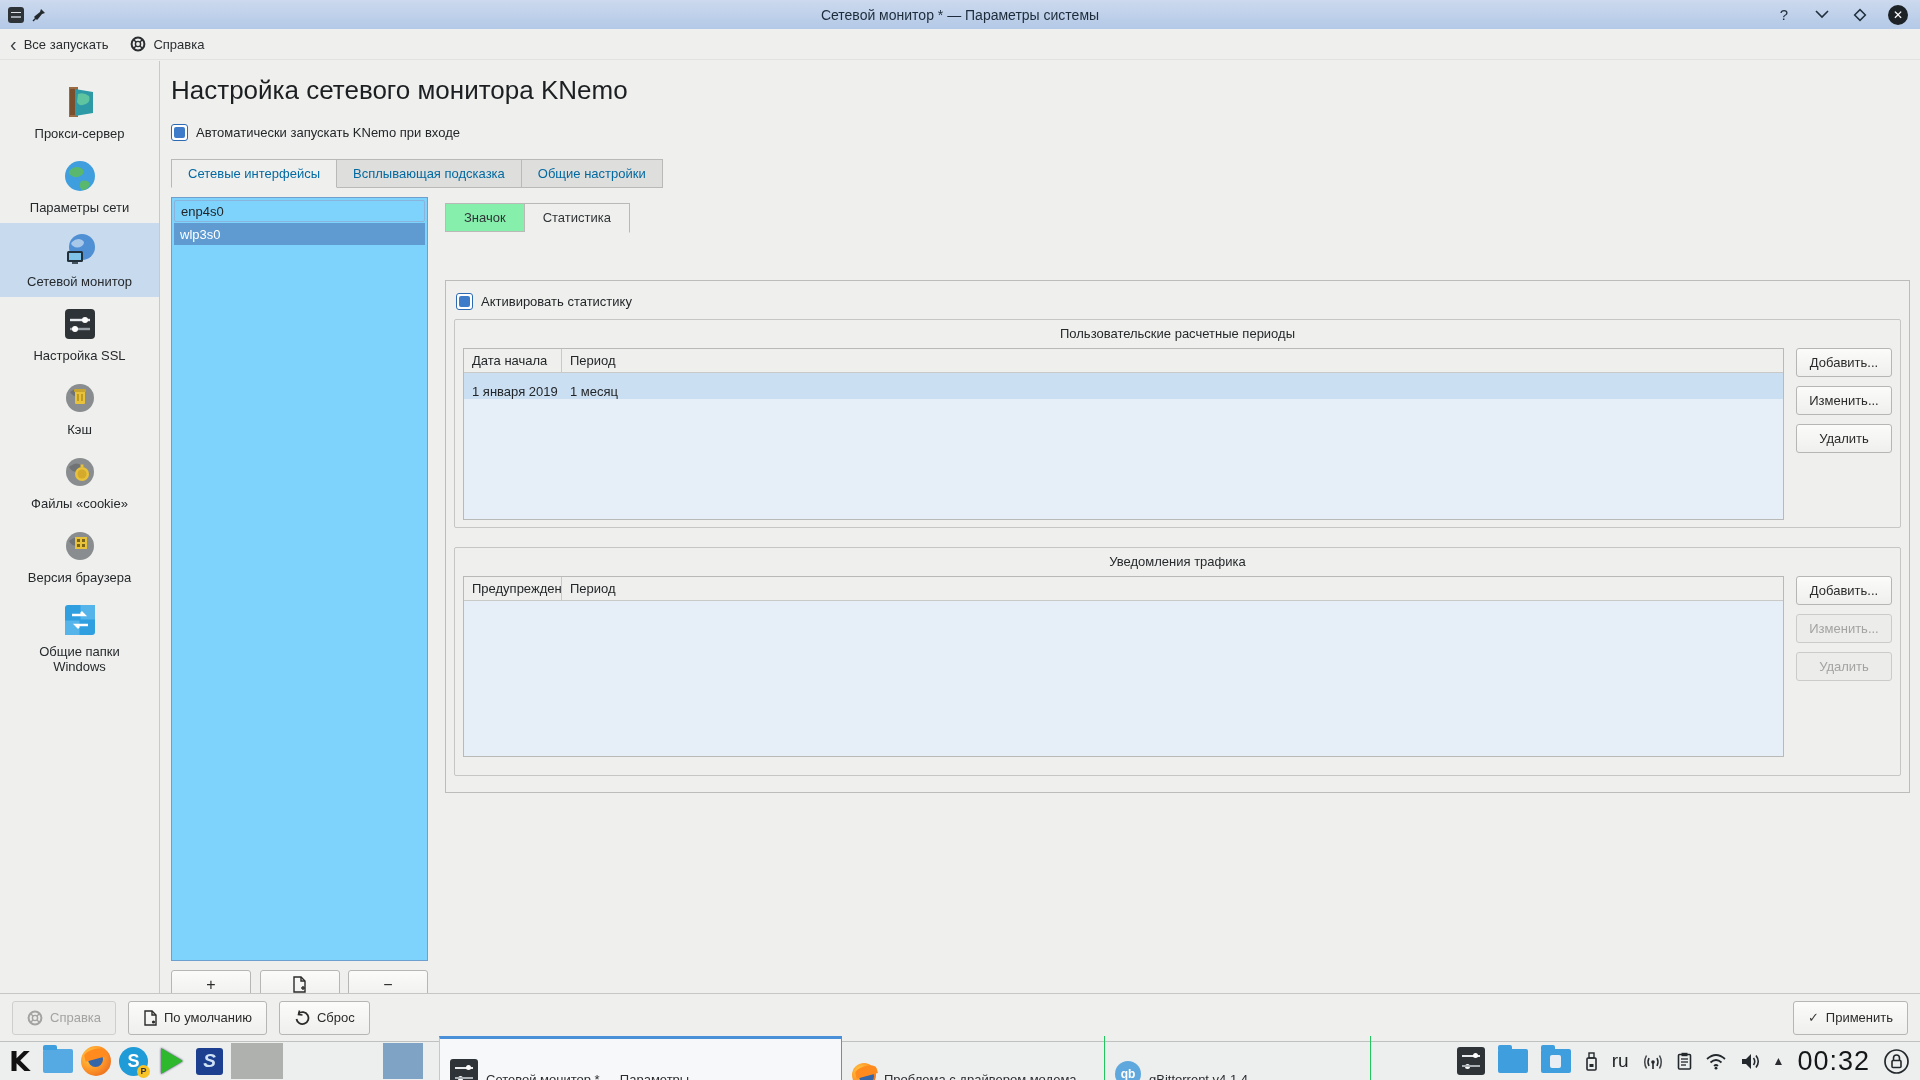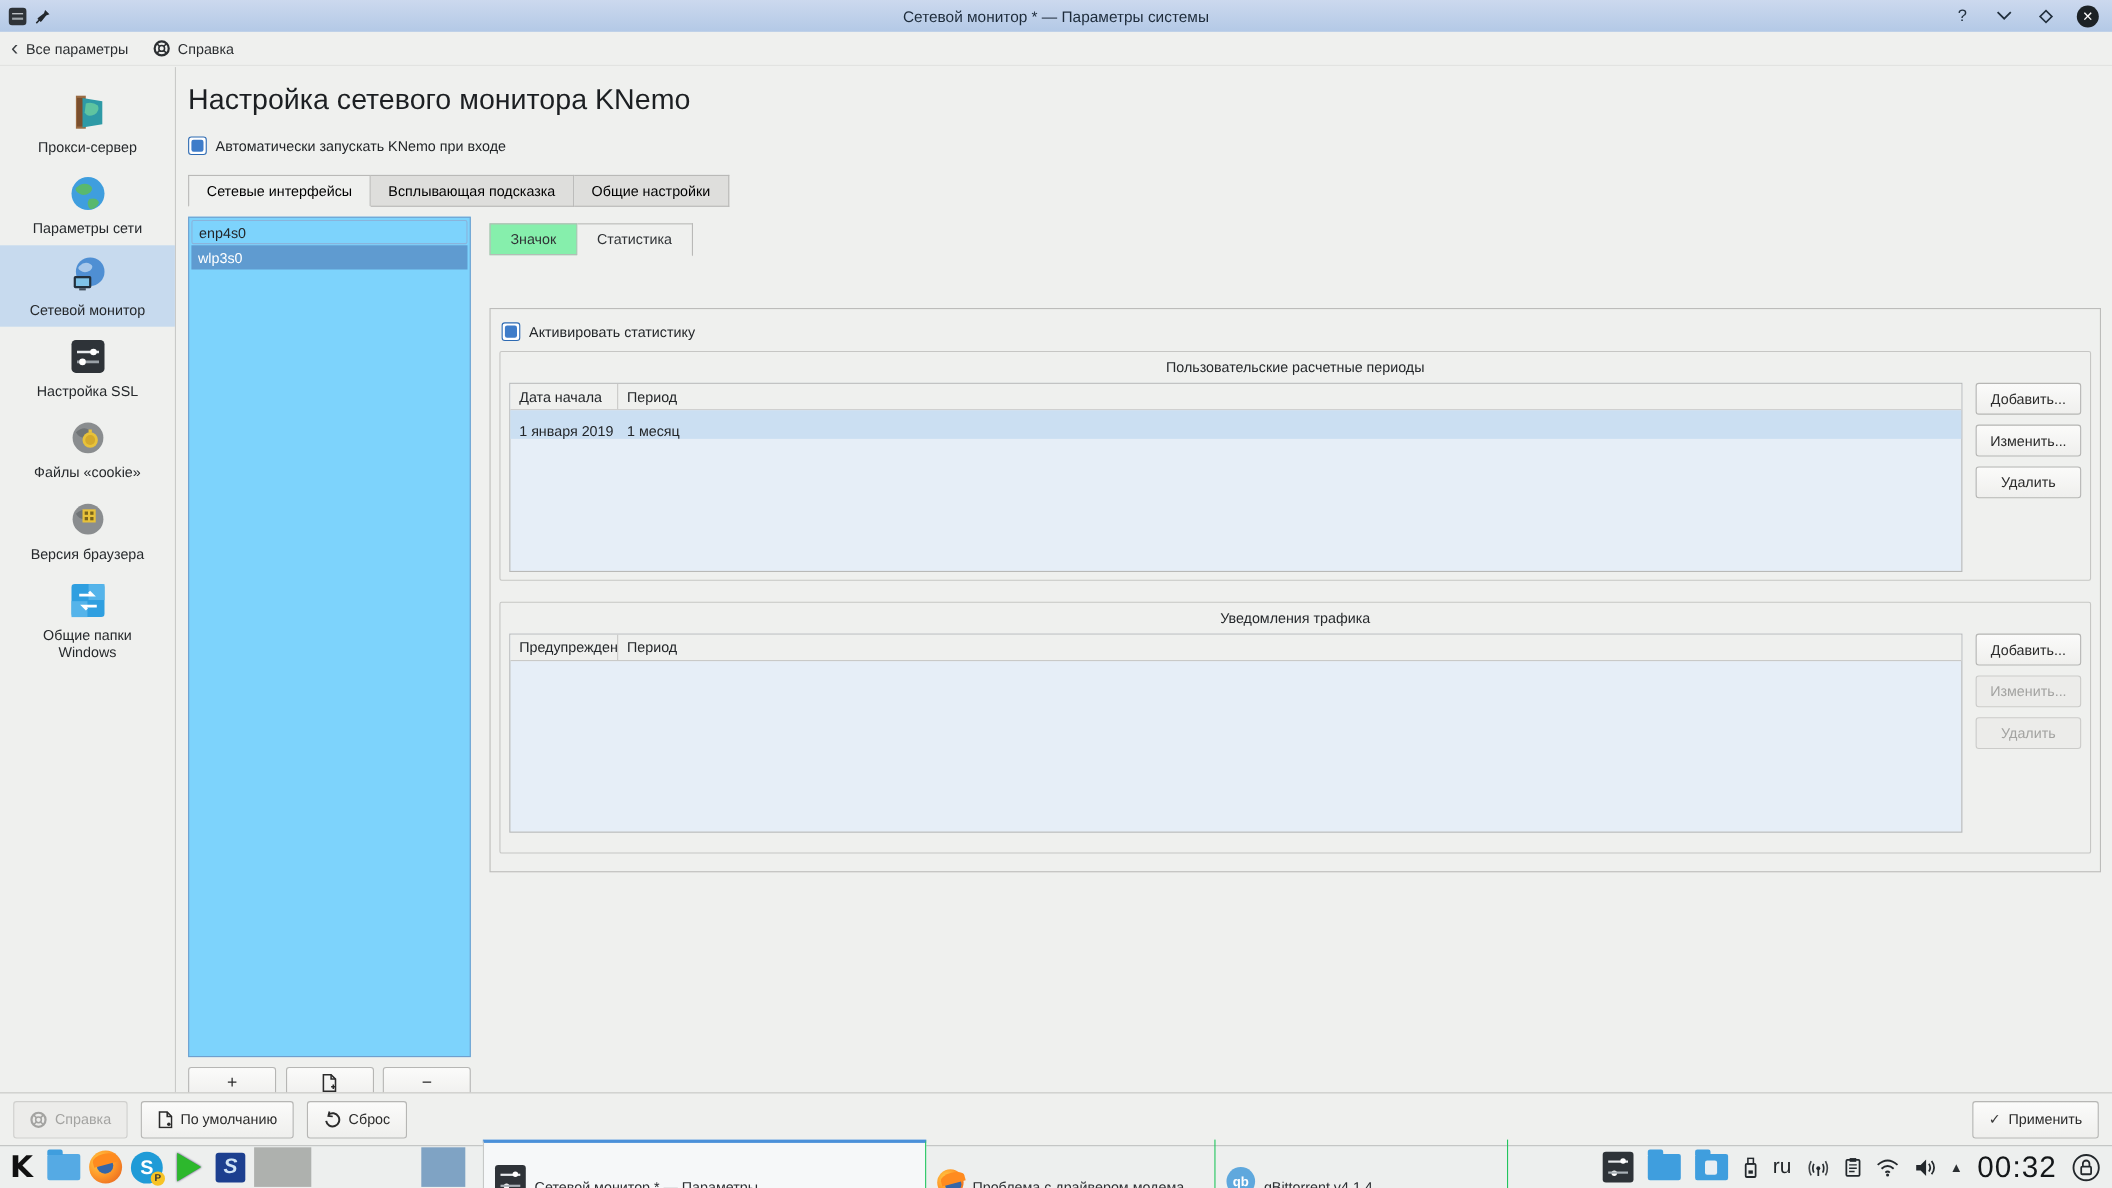--- a/index.html
+++ b/index.html
@@ -24,21 +24,21 @@
   .sb-label { font-size:13px; text-align:center; line-height:15px; margin-top:4px; color:#26292c; }
   .sb-ico { width:40px; height:40px; display:flex; align-items:center; justify-content:center; }
 
   .content { position:absolute; left:161px; top:61px; width:1759px; height:932px; }
   .h1 { font-size:26px; font-weight:400; color:#1c1f22; margin:14px 0 0 10px; }
   .cb-row { display:flex; align-items:center; gap:8px; margin:18px 0 0 10px; font-size:13px; }
   .cb { width:17px; height:17px; border:1px solid #2d6ab2; border-radius:3px; background:#fff; display:inline-flex; align-items:center; justify-content:center; flex:0 0 auto; }
   .cb-fill { width:11px; height:11px; background:#3e7cc9; border-radius:2px; }
 
   .tabs { display:flex; margin:18px 0 0 10px; }
-  .tab { font-size:13px; padding:6px 16px 6px 16px; background:#dededc; border:1px solid #b9b9b7; border-left:none; color:#000000; }
+  .tab { font-size:13px; padding:6px 16px 6px 16px; background:#dededc; border:1px solid #b9b9b7; border-left:none; color:#0369a1; }
   .tab:first-child { border-left:1px solid #b9b9b7; }
   .tab.active { background:#eff0ee; border-bottom:1px solid #eff0ee; position:relative; }
 
   .tabcontent { display:flex; margin-left:10px; }
   .iface-col { width:257px; display:flex; flex-direction:column; }
   .iface-list { margin-top:9px; height:764px; border:1px solid #6f9fce; background:#7dd3fc; padding:2px; }
   .iface-row { height:22px; display:flex; align-items:center; padding:0 6px; font-size:13px; margin-bottom:1px; }
   .iface-row.current { border:1px solid #8ab4dc; border-radius:2px; }
   .iface-row.selected { background:#5f9bd0; color:#ffffff; }
   .list-btns { display:flex; justify-content:space-between; margin-top:9px; }
@@ -134,21 +134,21 @@
           <rect x="3.2" y="3.2" width="7.6" height="7.6" fill="none" stroke="#22303e" stroke-width="1.5" transform="rotate(45 7 7)"></rect>
         </svg>
     </span>
     <span class="wc-close">✕</span>
   </div>
 </div>
 
 <div class="toolbar">
   <div class="tbtn">
     <span class="backchev">‹</span>
-    <span>Все параметры</span>
+    <span>Все запускать</span>
   </div>
   <div class="tbtn">
     <span>
       <svg width="16" height="16" viewBox="0 0 16 16">
           <circle cx="8" cy="8" r="6.4" fill="none" stroke="#2b2e31" stroke-width="2"></circle>
           <circle cx="8" cy="8" r="2.6" fill="none" stroke="#2b2e31" stroke-width="1.4"></circle>
           <line x1="3.5" y1="3.5" x2="6" y2="6" stroke="#2b2e31" stroke-width="1.4"></line>
           <line x1="12.5" y1="3.5" x2="10" y2="6" stroke="#2b2e31" stroke-width="1.4"></line>
           <line x1="3.5" y1="12.5" x2="6" y2="10" stroke="#2b2e31" stroke-width="1.4"></line>
           <line x1="12.5" y1="12.5" x2="10" y2="10" stroke="#2b2e31" stroke-width="1.4"></line>
@@ -196,20 +196,33 @@
     <span class="sb-ico">
       <svg width="36" height="36" viewBox="0 0 36 36">
           <rect x="3" y="3" width="30" height="30" rx="4" fill="#2e3338"></rect>
           <line x1="8" y1="14" x2="28" y2="14" stroke="#e8ebee" stroke-width="2.4"></line>
           <circle cx="23" cy="14" r="3" fill="#fff"></circle>
           <line x1="8" y1="23" x2="28" y2="23" stroke="#9aa1a7" stroke-width="2.4"></line>
           <circle cx="13" cy="23" r="3" fill="#fff"></circle>
         </svg>
     </span>
     <span class="sb-label">Настройка SSL</span>
+  </div>
+  <div class="sb-item">
+    <span class="sb-ico">
+      <svg width="38" height="38" viewBox="0 0 38 38">
+          <circle cx="19" cy="19" r="14" fill="#8a8d8f"></circle>
+          <path d="M9 13 q6 -5 11 -2 q4 3 0 6 q-6 3 -11 -4Z" fill="#6f7375"></path>
+          <rect x="14" y="12" width="10" height="13" rx="1" fill="#e8c23a"></rect>
+          <rect x="13" y="10" width="12" height="3" rx="1" fill="#c9a52e"></rect>
+          <line x1="17" y1="15" x2="17" y2="22" stroke="#b08e1e" stroke-width="1.5"></line>
+          <line x1="21" y1="15" x2="21" y2="22" stroke="#b08e1e" stroke-width="1.5"></line>
+        </svg>
+    </span>
+    <span class="sb-label">Кэш</span>
   </div>
   <div class="sb-item">
     <span class="sb-ico">
       <svg width="38" height="38" viewBox="0 0 38 38">
           <circle cx="19" cy="19" r="14" fill="#8a8d8f"></circle>
           <path d="M8 14 q7 -6 12 -2 q3 3 -1 6 q-7 3 -11 -4Z" fill="#6f7375"></path>
           <circle cx="21" cy="21" r="7" fill="#e8c23a"></circle>
           <circle cx="21" cy="21" r="4.5" fill="#d4a92c"></circle>
           <rect x="19.5" y="11.5" width="3" height="3" fill="#e8c23a"></rect>
         </svg>

